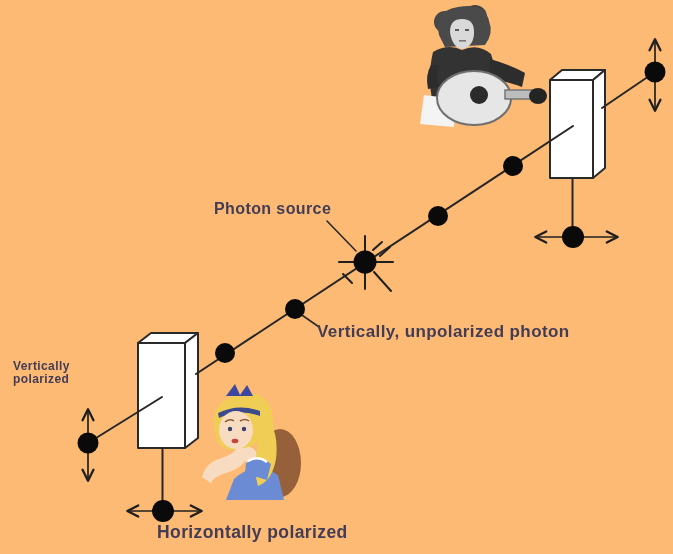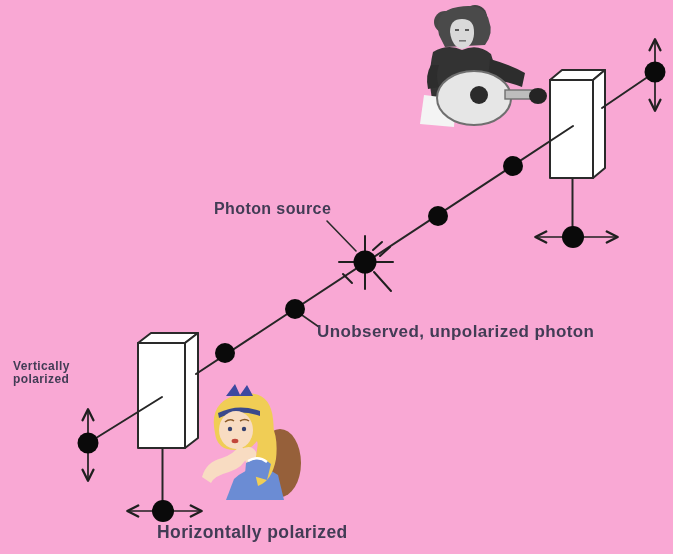--- a/index.html
+++ b/index.html
@@ -5,21 +5,21 @@
   html, body {
     margin: 0;
     padding: 0;
     background: #ffffff;
     font-family: "Liberation Sans", "DejaVu Sans", sans-serif;
   }
   #stage {
     position: relative;
     width: 673px;
     height: 554px;
-    background: #f9a8d4;
+    background: #fdba74;
     overflow: hidden;
   }
   #diagram-svg {
     position: absolute;
     left: 0;
     top: 0;
   }
   .label {
     position: absolute;
     color: #423c55;
@@ -141,20 +141,20 @@
       <ellipse cx="47" cy="58" rx="3.4" ry="2.2" fill="#c2453a"></ellipse>
       <path d="M14,94 Q18,79 34,75 Q46,71 52,62 L61,71 Q55,85 41,89 Q26,93 23,100 Z" fill="#f8dcc2"></path>
       <path d="M52,67 Q63,60 68,69 Q70,78 59,81 Z" fill="#f8dcc2"></path>
       <path d="M58,80 Q72,71 83,81 L79,97 Q66,93 57,91 Z" fill="#6b8cd4"></path>
       <path d="M60,78 Q70,72 79,79" stroke="#ffffff" stroke-width="2.4" fill="none"></path>
     </g>
   </svg>
 
   <div class="label" id="lbl-photon-source">Photon source</div>
 
-  <div class="label" id="lbl-unobserved">Unobserved, unpolarized photon</div>
+  <div class="label" id="lbl-unobserved">Vertically, unpolarized photon</div>
 
   <div class="label" id="lbl-vertical">Vertically
 polarized</div>
 
   <div class="label" id="lbl-horizontal">Horizontally polarized</div>
 
 </div>
 
 </body></html>

